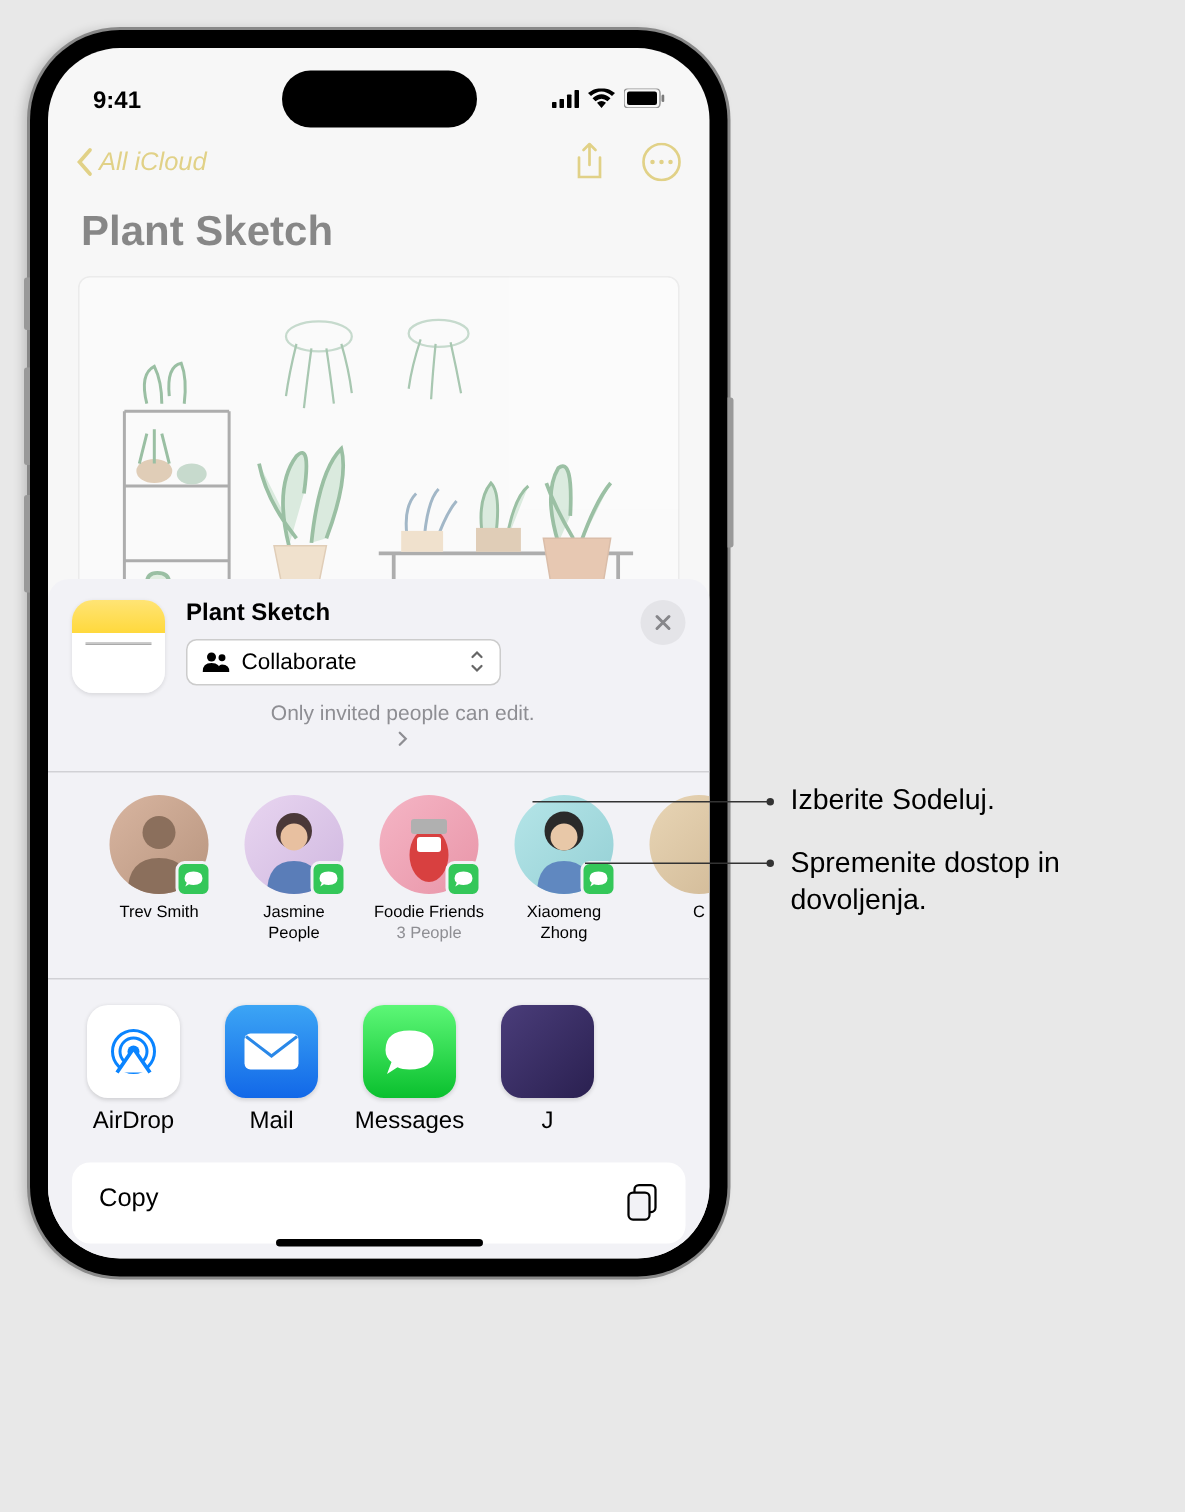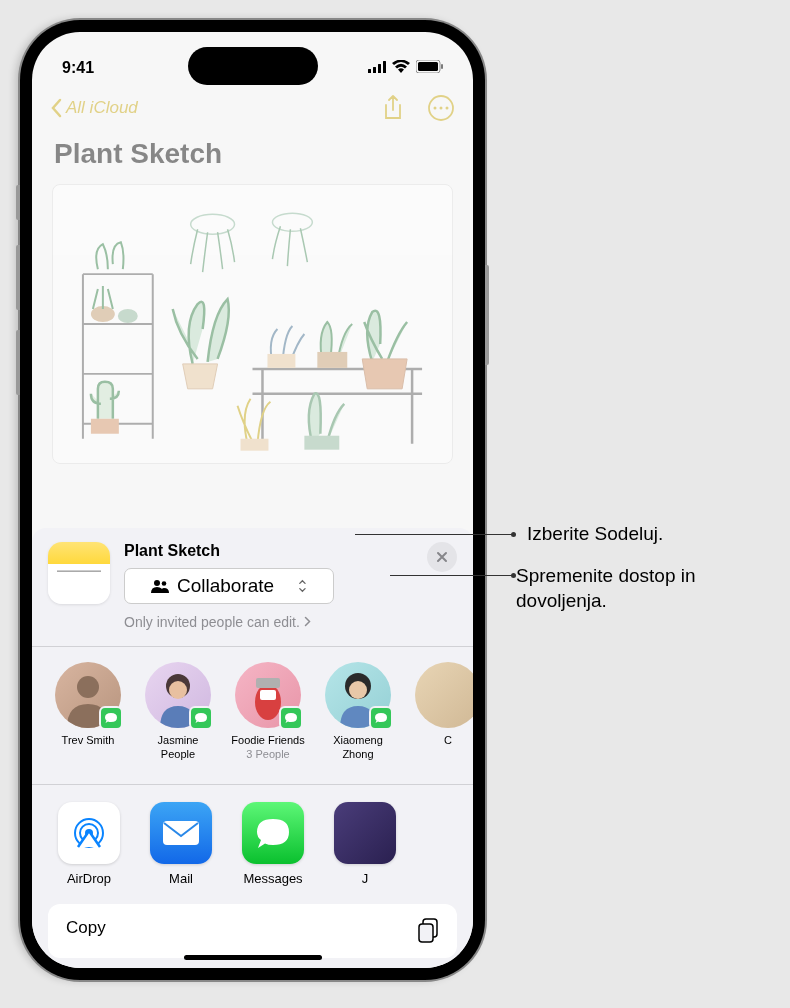--- a/index.html
+++ b/index.html
@@ -1,20 +1,20 @@
 <!DOCTYPE html>
 <html><head>
   <meta charset="utf-8">
   <style>
     * { margin: 0; padding: 0; box-sizing: border-box; font-family: -apple-system, BlinkMacSystemFont, 'Segoe UI', sans-serif; }
     body { background: #e8e8e8; display: flex; align-items: flex-start; padding: 20px; }
     
     .phone-frame {
       width: 465px;
-      height: 960px;
+      height: 831px;
       background: #000;
       border-radius: 60px;
       padding: 12px;
       position: relative;
       box-shadow: 0 0 0 2px #888, -4px 0 8px rgba(0,0,0,0.2);
     }
     
     .side-button-left1 { position: absolute; left: -4px; top: 165px; width: 4px; height: 35px; background: #999; border-radius: 2px 0 0 2px; }
     .side-button-left2 { position: absolute; left: -4px; top: 225px; width: 4px; height: 65px; background: #999; border-radius: 2px 0 0 2px; }
     .side-button-left3 { position: absolute; left: -4px; top: 310px; width: 4px; height: 65px; background: #999; border-radius: 2px 0 0 2px; }
@@ -126,54 +126,55 @@
     .sheet-header-main { flex: 1; }
     .sheet-title { font-size: 16px; font-weight: 600; margin-bottom: 8px; }
     
     .collab-select {
       display: flex;
       align-items: center;
       gap: 24px;
       background: #fff;
       border: 0.5px solid #ccc;
       border-radius: 7px;
-      padding: 6px 26px;
-      font-size: 19px;
+      padding: 6px 10px;
+      font-size: 15px;
       width: 210px;
       justify-content: space-between;
     }
     .collab-left { display: flex; align-items: center; gap: 8px; }
     
     .permission-row {
       display: flex;
       align-items: center;
       gap: 4px;
       font-size: 14px;
       color: #8e8e93;
       margin-top: 10px;
+      flex-direction: column;
     }
     
     .close-btn {
       width: 30px;
       height: 30px;
       border-radius: 50%;
       background: #e4e4e8;
       display: flex;
       align-items: center;
       justify-content: center;
       color: #86868a;
       flex-shrink: 0;
     }
     
     .divider { height: 0.5px; background: #d1d1d5; margin: 6px 0 0; }
     
     .contacts-row {
       display: flex;
       gap: 14px;
-      padding: 16px 18px;
+      padding: 16px 36px;
       overflow: hidden;
     }
     
     .contact {
       display: flex;
       flex-direction: column;
       align-items: center;
       width: 76px;
       flex-shrink: 0;
     }
@@ -216,21 +217,21 @@
     .app { display: flex; flex-direction: column; align-items: center; width: 70px; flex-shrink: 0; }
     .app-icon {
       width: 62px;
       height: 62px;
       border-radius: 14px;
       display: flex;
       align-items: center;
       justify-content: center;
       box-shadow: 0 1px 3px rgba(0,0,0,0.15);
     }
-    .app-label { font-size: 13px; margin-top: 7px; text-align: center; }
+    .app-label { font-size: 16px; margin-top: 7px; text-align: center; }
     
     .actions {
       margin: 0 16px;
       background: #fff;
       border-radius: 12px;
     }
     .action-row {
       display: flex;
       justify-content: space-between;
       align-items: flex-start;
@@ -538,14 +539,14 @@
 
     <div class="home-indicator"></div>
   </div>
 </div>
 
 <div class="annotations">
   <div class="annotation-line" style="top:514px; left:-130px; width:160px;"></div>
   <div class="annotation" style="top:502px; left:42px;">Izberite Sodeluj.</div>
 
   <div class="annotation-line" style="top:555px; left:-95px; width:125px;"></div>
-  <div class="annotation" style="top:544px; left:31px;">Spremenite dostop in dovoljenja.</div>
+  <div class="annotation" style="top:544px; left:42px;">Spremenite dostop in dovoljenja.</div>
 </div>
 
 </body></html>

